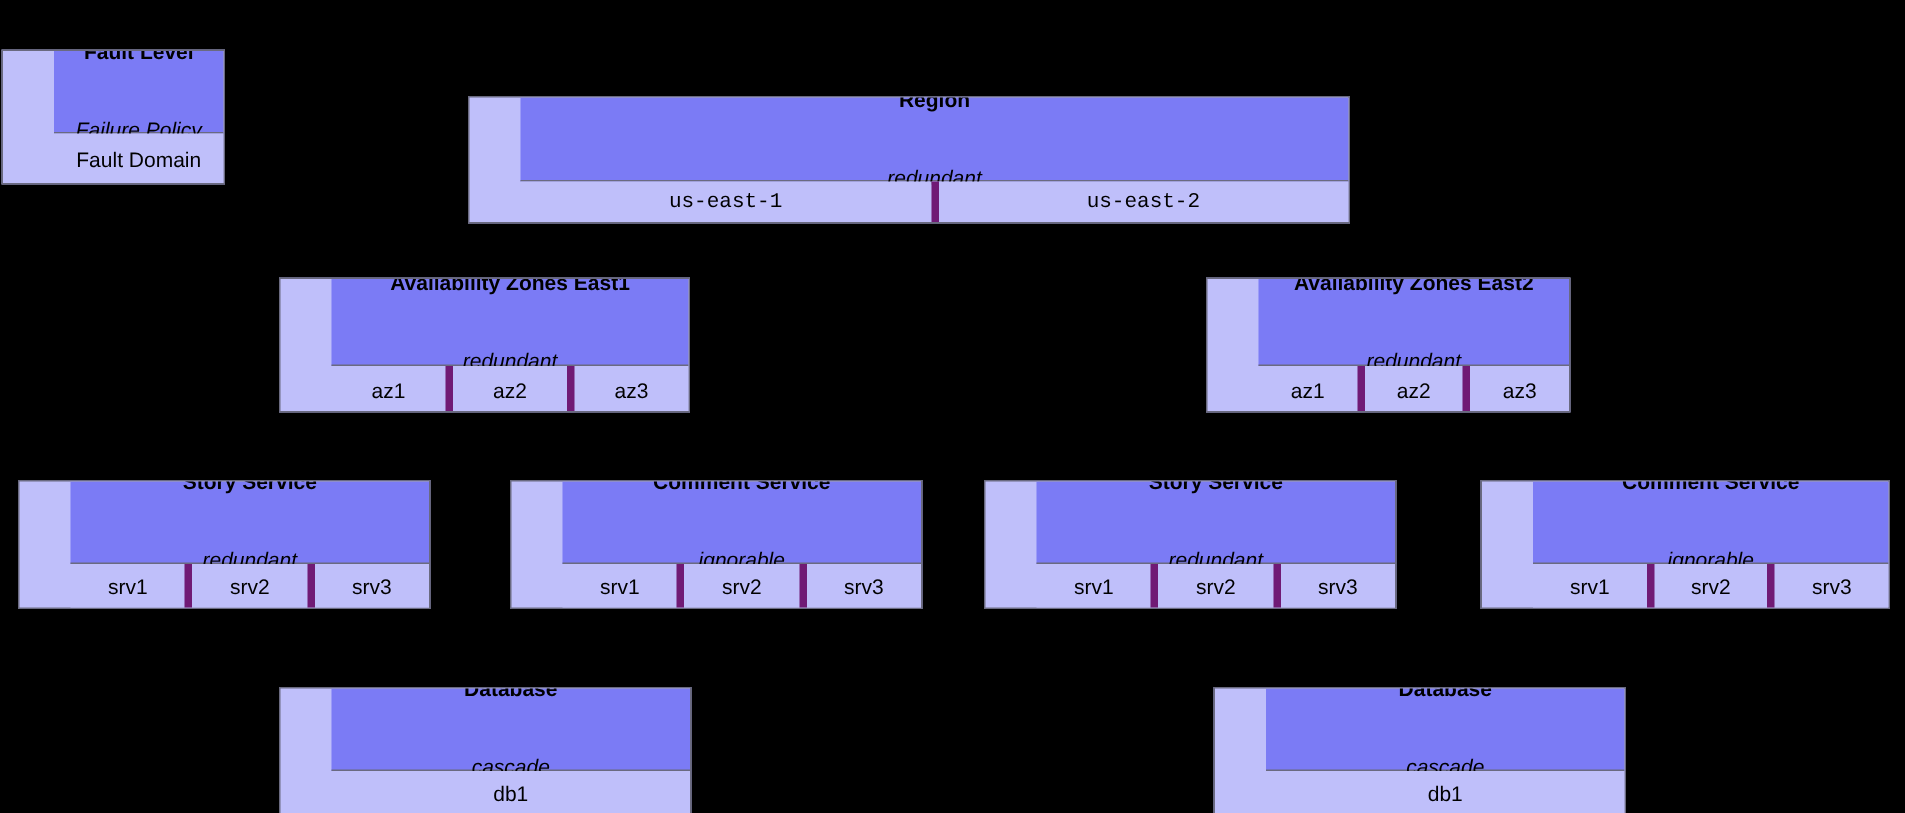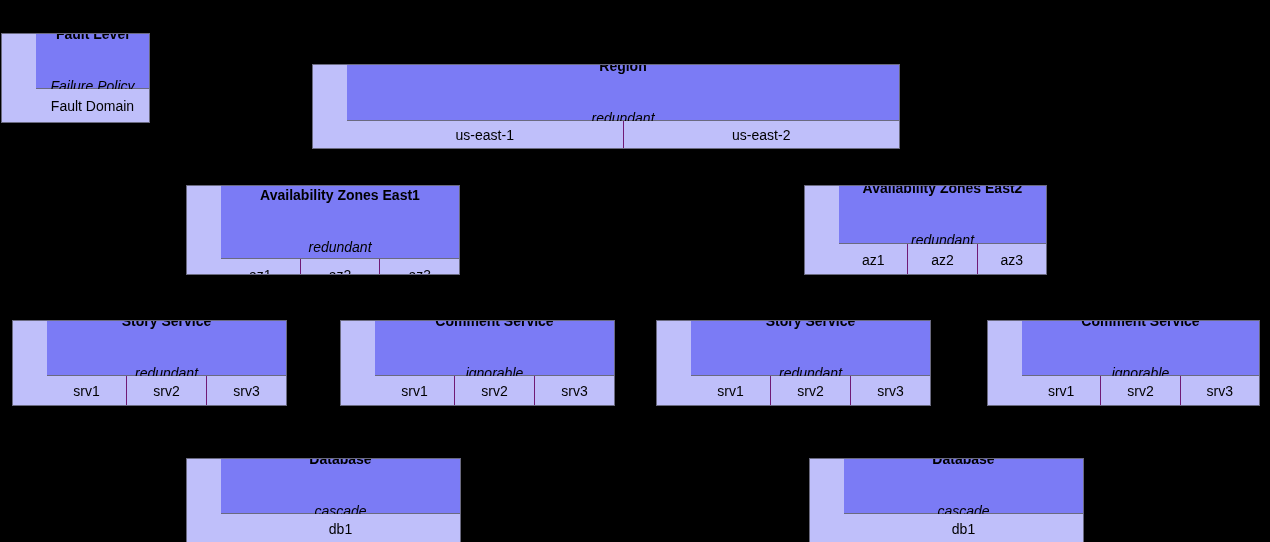--- a/index.html
+++ b/index.html
@@ -61,21 +61,21 @@
     box-sizing: border-box;
     justify-content: center;
   }
   .cell {
     box-sizing: border-box;
     flex: 1 1 0;
     text-align: center;
     font-size: 14px;
     color: #000000;
     background: #bfbffa;
-    border-left: 1px solid #701a75;
+    border-left: 5px solid #701a75;
     display: flex;
     align-items: center;
     justify-content: center;
     white-space: nowrap;
   }
   .cell:first-child {
     border-left: none;
   }
   .connector {
     position: absolute;
@@ -114,28 +114,28 @@
   <div class="connector" style="left:1123px; top:292px; width:1px; height:28px;"></div>
 
   <div class="connector" style="left:322px; top:425px; width:1px; height:33px;"></div>
   <div class="connector" style="left:945px; top:425px; width:1px; height:33px;"></div>
 
   <div class="node" style="left:312px; top:64px; width:588px; height:85px;">
     <div class="node-head" style="height:56px;">
       <div class="node-title">Region</div>
       <div class="node-policy">redundant</div>
     </div>
-    <div class="node-cells" style="height:28px;">
+    <div class="node-cells" style="height:28px;font-family:Liberation Mono, monospace;">
       <div class="cell">us-east-1</div>
       <div class="cell">us-east-2</div>
     </div>
   </div>
 
   <div class="node" style="left:186px; top:185px; width:274px; height:90px;">
-    <div class="node-head" style="height:73px;">
+    <div class="node-head" style="height:58px;">
       <div class="node-title">Availability Zones East1</div>
       <div class="node-policy">redundant</div>
     </div>
     <div class="node-cells" style="height:31px;">
       <div class="cell">az1</div>
       <div class="cell">az2</div>
       <div class="cell">az3</div>
     </div>
   </div>
 

